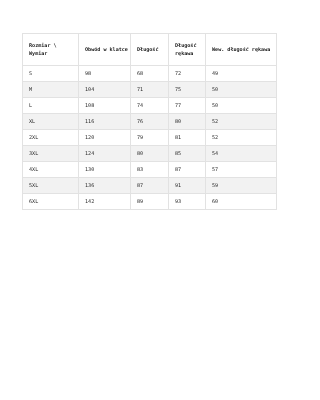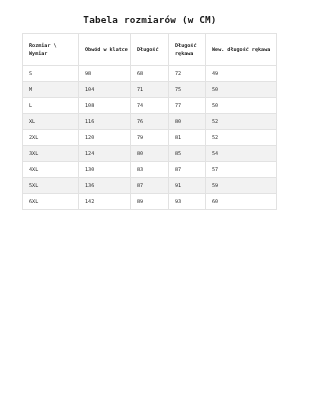--- a/index.html
+++ b/index.html
@@ -79,21 +79,20 @@
   }
   table.size-table tbody tr.even td {
     background: #f2f2f2;
   }
 </style>
 </head>
 <body>
 
 <div class="page">
 
-  <div class="page-title">Tabela rozmiarów (w CM)</div>
 
   <div class="table-wrap">
     <table class="size-table">
       <colgroup>
         <col class="c0">
           <col class="c1">
           <col class="c2">
           <col class="c3">
           <col class="c4">
       </colgroup>

